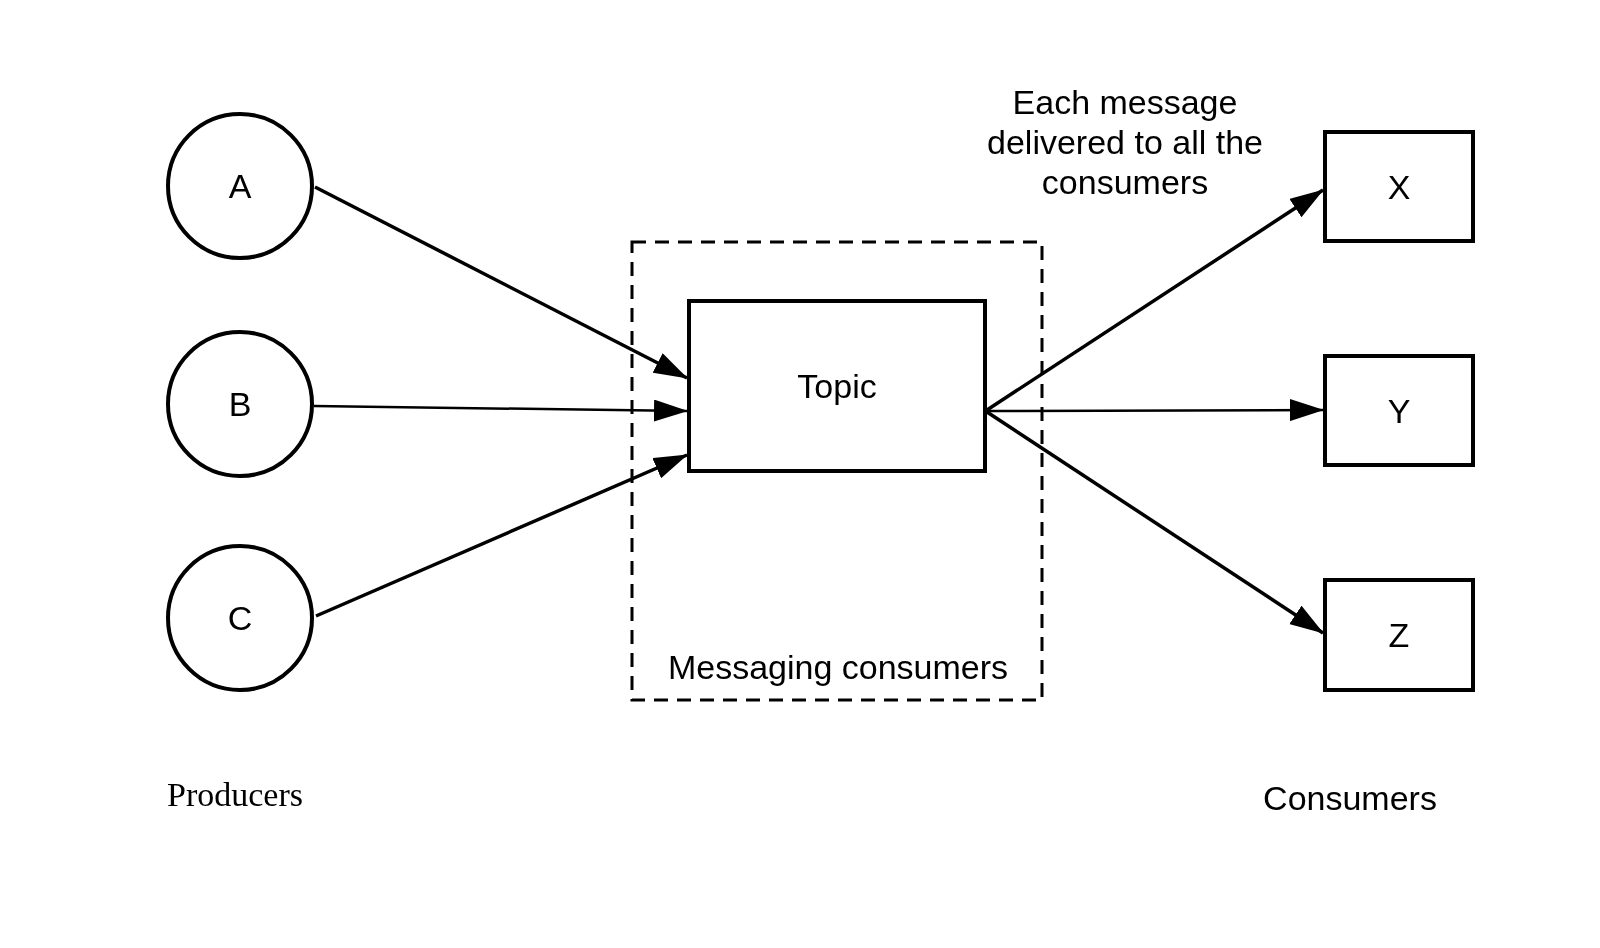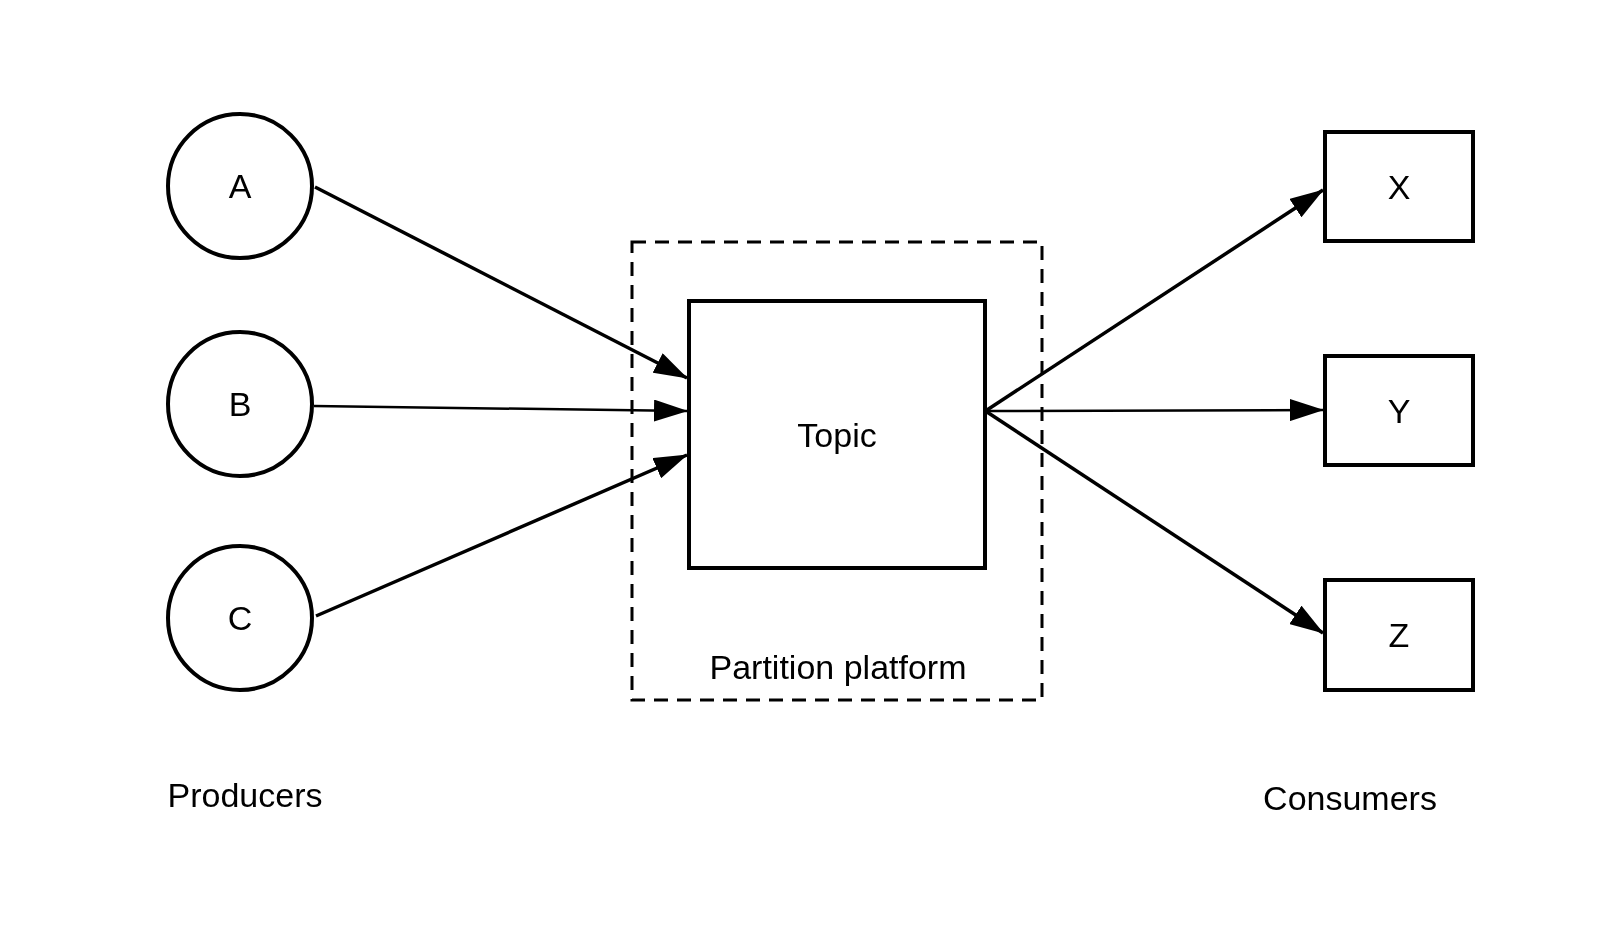--- a/index.html
+++ b/index.html
@@ -33,37 +33,37 @@
     border-radius: 50%;
   }
   .rect-box {
     width: 152px;
     height: 113px;
   }
   #topic-box {
     left: 687px;
     top: 299px;
     width: 300px;
-    height: 271px;
+    height: 174px;
   }
   #circle-a { left: 166px; top: 112px; }
   #circle-b { left: 166px; top: 330px; }
   #circle-c { left: 166px; top: 544px; }
   #box-x { left: 1323px; top: 130px; }
   #box-y { left: 1323px; top: 354px; }
   #box-z { left: 1323px; top: 578px; height: 114px; }
   .caption {
     position: absolute;
     transform: translate(-50%, -50%);
     text-align: center;
     white-space: pre-line;
     font-size: 34px;
     line-height: 40px;
   }
-  #producers-caption { left: 245px; top: 795px; }
+  #producers-caption { left: 235px; top: 795px; font-family: Liberation Serif, serif; }
   #consumers-caption { left: 1350px; top: 798px; }
   #messaging-caption { left: 838px; top: 667px; }
   #features-caption  { left: 828px; top: 790px; line-height: 41px; }
   #delivery-note     { left: 1125px; top: 142px; }
   #wires {
     position: absolute;
     left: 0;
     top: 0;
     pointer-events: none;
   }
@@ -92,21 +92,24 @@
   </div>
   <div class="node rect-box" id="box-y">
     <span>Y</span>
   </div>
   <div class="node rect-box" id="box-z">
     <span>Z</span>
   </div>
 
   <div class="caption" id="producers-caption">Producers</div>
   <div class="caption" id="consumers-caption">Consumers</div>
-  <div class="caption" id="messaging-caption">Partition platform</div>
+  <div class="caption" id="messaging-caption">Messaging consumers</div>
+  <div class="caption" id="delivery-note">Each message
+delivered to all the
+consumers</div>
 
   <svg id="wires" width="1600" height="948" viewBox="0 0 1600 948">
     <defs>
       <marker id="arrow" viewBox="0 0 34 22" refX="33" refY="11" markerWidth="34" markerHeight="22" markerUnits="userSpaceOnUse" orient="auto">
         <path d="M0,0 L34,11 L0,22 Z" fill="#000000"></path>
       </marker>
     </defs>
 
     <rect x="632" y="242" width="410" height="458" fill="none" stroke="#000000" stroke-width="3" stroke-dasharray="14 9"></rect>
 

